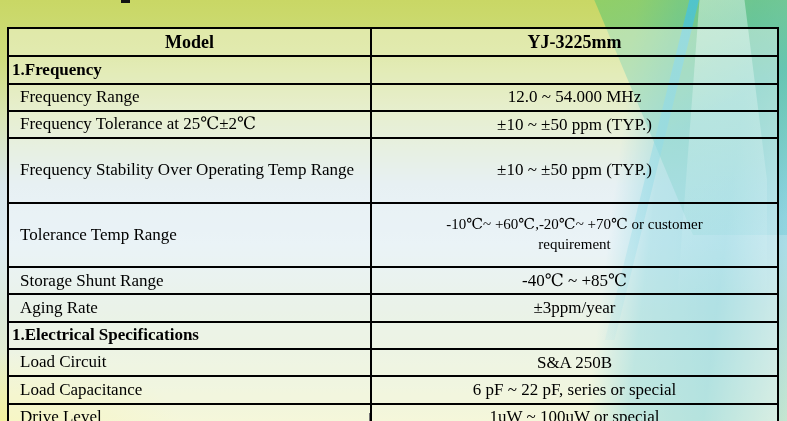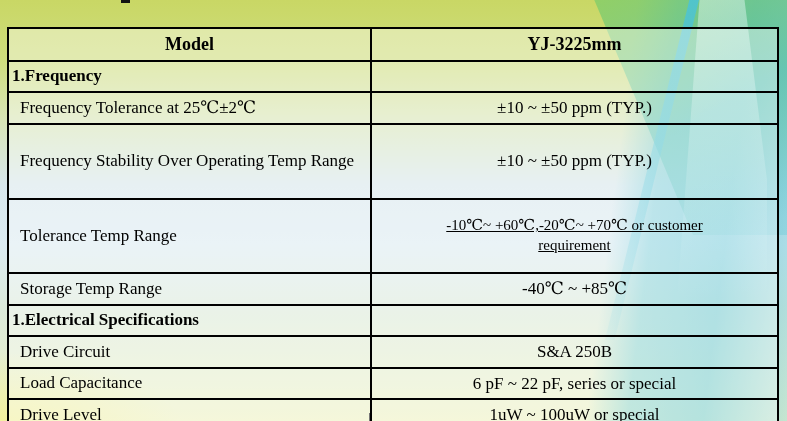--- a/index.html
+++ b/index.html
@@ -71,21 +71,21 @@
   }
   .spec th {
     font-size: 18px; font-weight: bold; text-align: center;
   }
   td.label {
     text-align: left; font-size: 17px; padding-left: 11px;
     line-height: 1.32;
   }
   tr.section td.label { font-weight: bold; padding-left: 3px; }
   td.value { text-align: center; font-size: 17px; line-height: 1.3; }
-  td.value .wrap-narrow { display: inline-block; max-width: 312px; text-decoration: underline; }
+  td.value .wrap-narrow { display: inline-block; max-width: 312px; }
   tr.small-val td.value { font-size: 15px; }
 
   tr.rh  { height: 25px; margin-left: 32px; }   
   tr.rhh { height: 26px; }   
   tr.rt  { height: 59px; margin-top: 21px; }   
 </style>
 </head>
 <body>
 
 <div class="bg"></div>
@@ -104,50 +104,58 @@
     <tr class="rhh">
       <th>Model</th>
       <th>YJ-3225mm</th>
     </tr>
 
     <tr class="rh section">
       <td class="label">1.Frequency</td>
       <td class="value"></td>
     </tr>
 
+    <tr class="rh">
+      <td class="label">Frequency Range</td>
+      <td class="value">12.0 ~ 54.000 MHz</td>
+    </tr>
 
     <tr class="rh">
       <td class="label">Frequency Tolerance at 25℃±2℃</td>
       <td class="value">±10 ~ ±50 ppm (TYP.)</td>
     </tr>
 
     <tr class="rt">
       <td class="label">Frequency Stability Over Operating Temp Range</td>
       <td class="value">±10 ~ ±50 ppm (TYP.)</td>
     </tr>
 
 
     <tr class="rt small-val">
       <td class="label">Tolerance Temp Range</td>
       <td class="value"><span class="wrap-narrow">-10℃~ +60℃,-20℃~ +70℃ or customer requirement</span></td>
     </tr>
 
     <tr class="rh">
-      <td class="label">Storage Temp Range</td>
+      <td class="label">Storage Shunt Range</td>
       <td class="value">-40℃ ~ +85℃</td>
     </tr>
 
+    <tr class="rh">
+      <td class="label">Aging Rate</td>
+      <td class="value">±3ppm/year</td>
+    </tr>
 
     <tr class="rh section">
       <td class="label">1.Electrical Specifications</td>
       <td class="value"></td>
     </tr>
 
     <tr class="rh">
-      <td class="label">Drive Circuit</td>
+      <td class="label">Load Circuit</td>
       <td class="value">S&amp;A 250B</td>
     </tr>
 
     <tr class="rh">
       <td class="label">Load Capacitance</td>
       <td class="value">6 pF ~ 22 pF, series or special</td>
     </tr>
 
     <tr class="rh">
       <td class="label">Drive Level</td>

